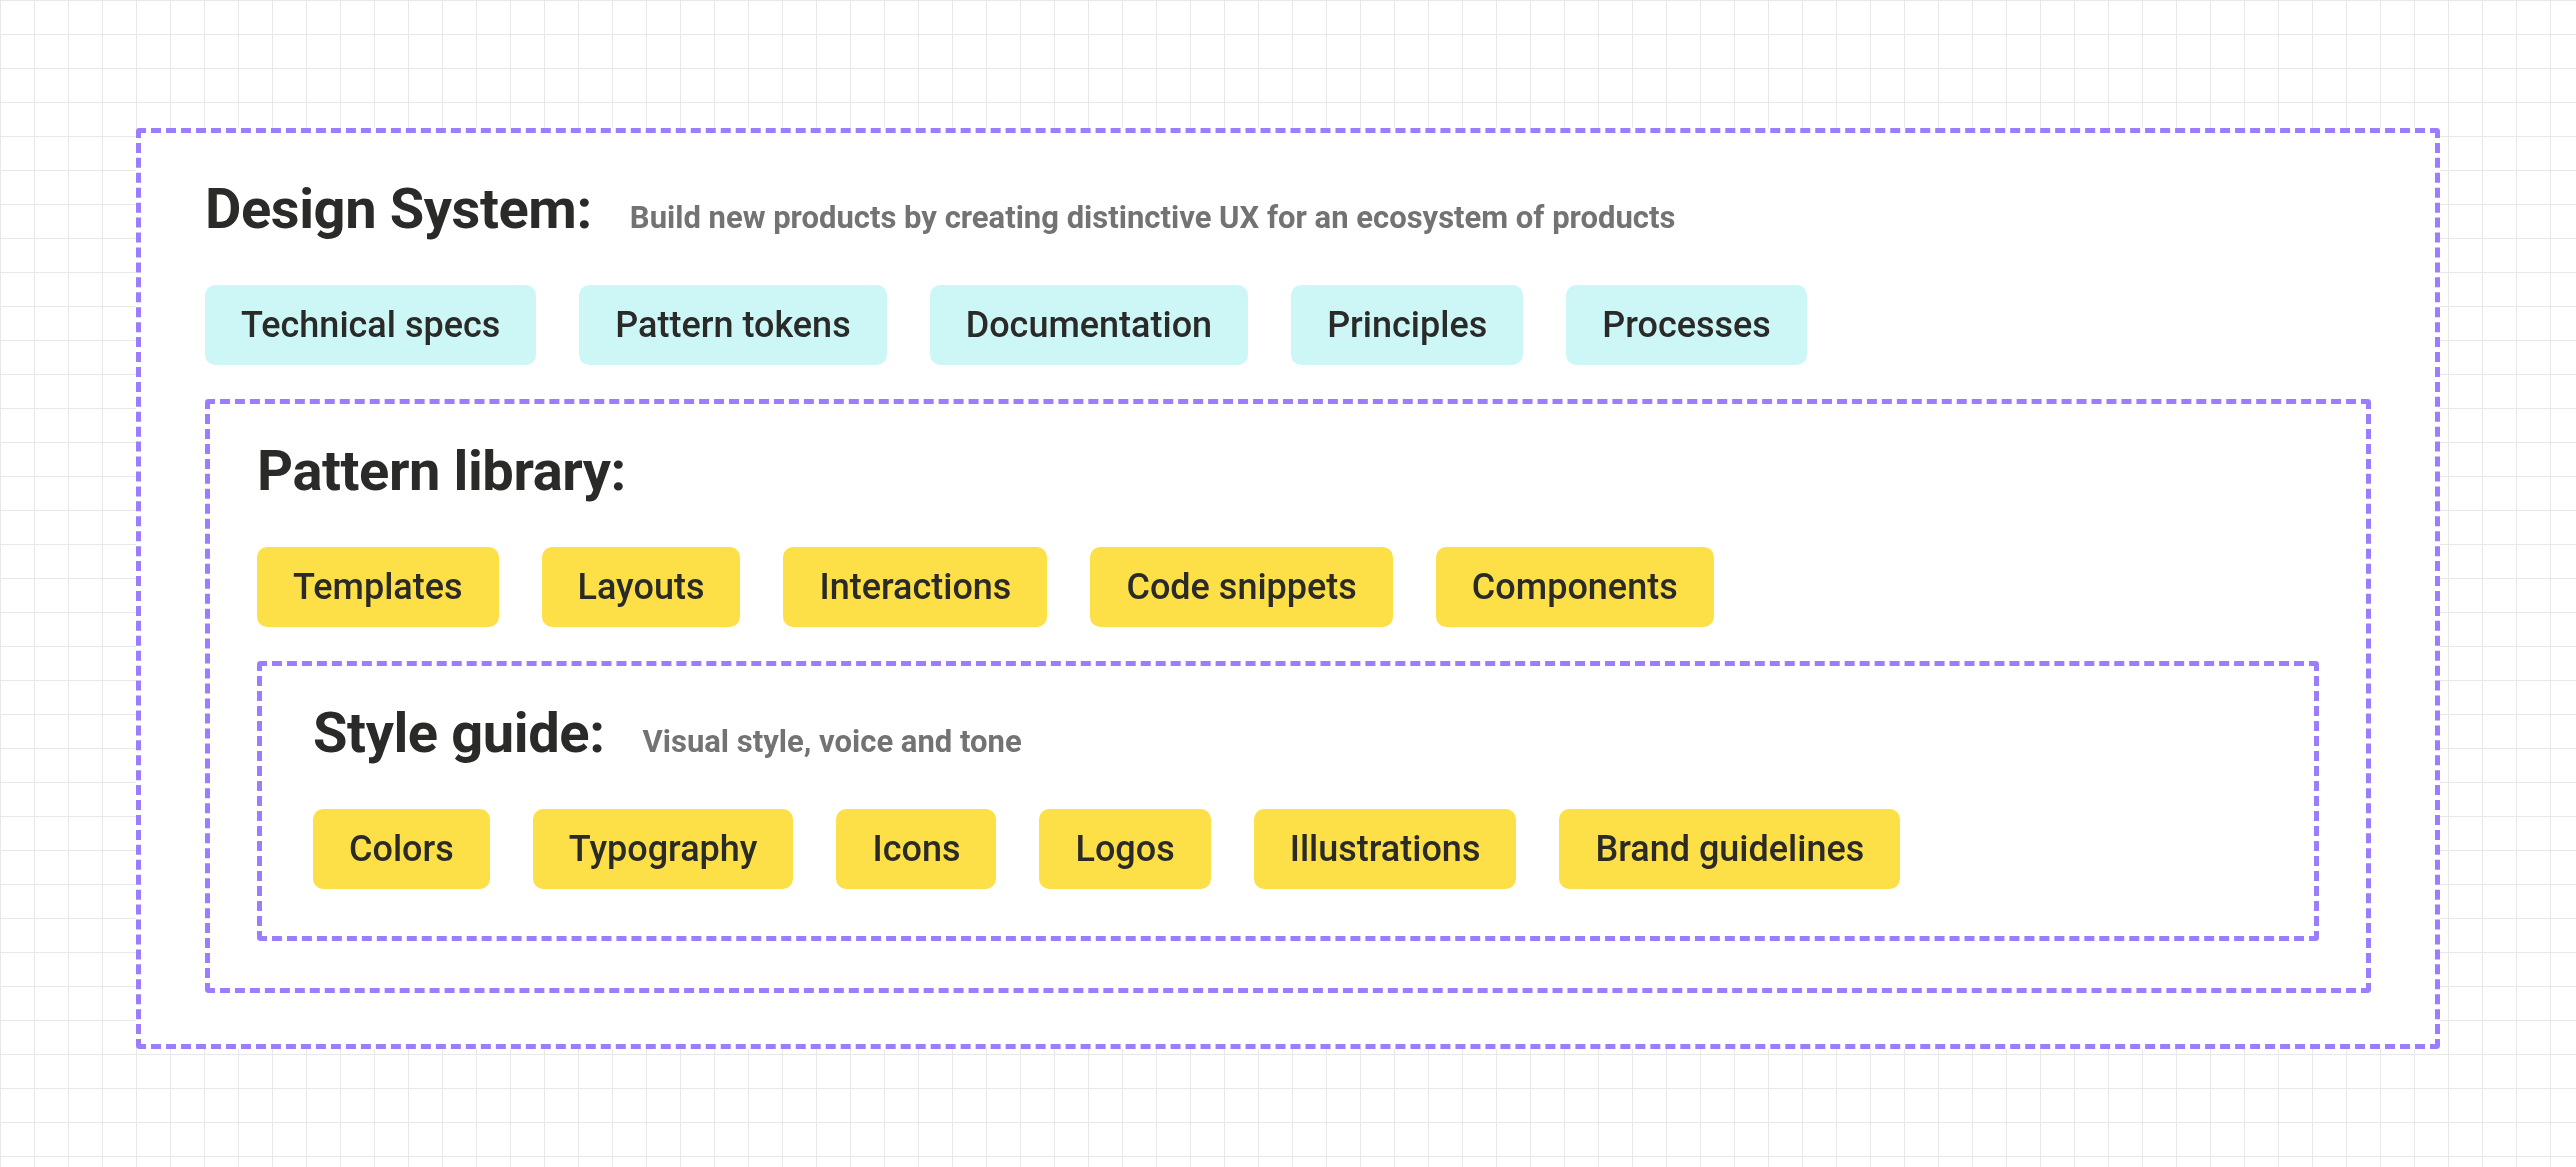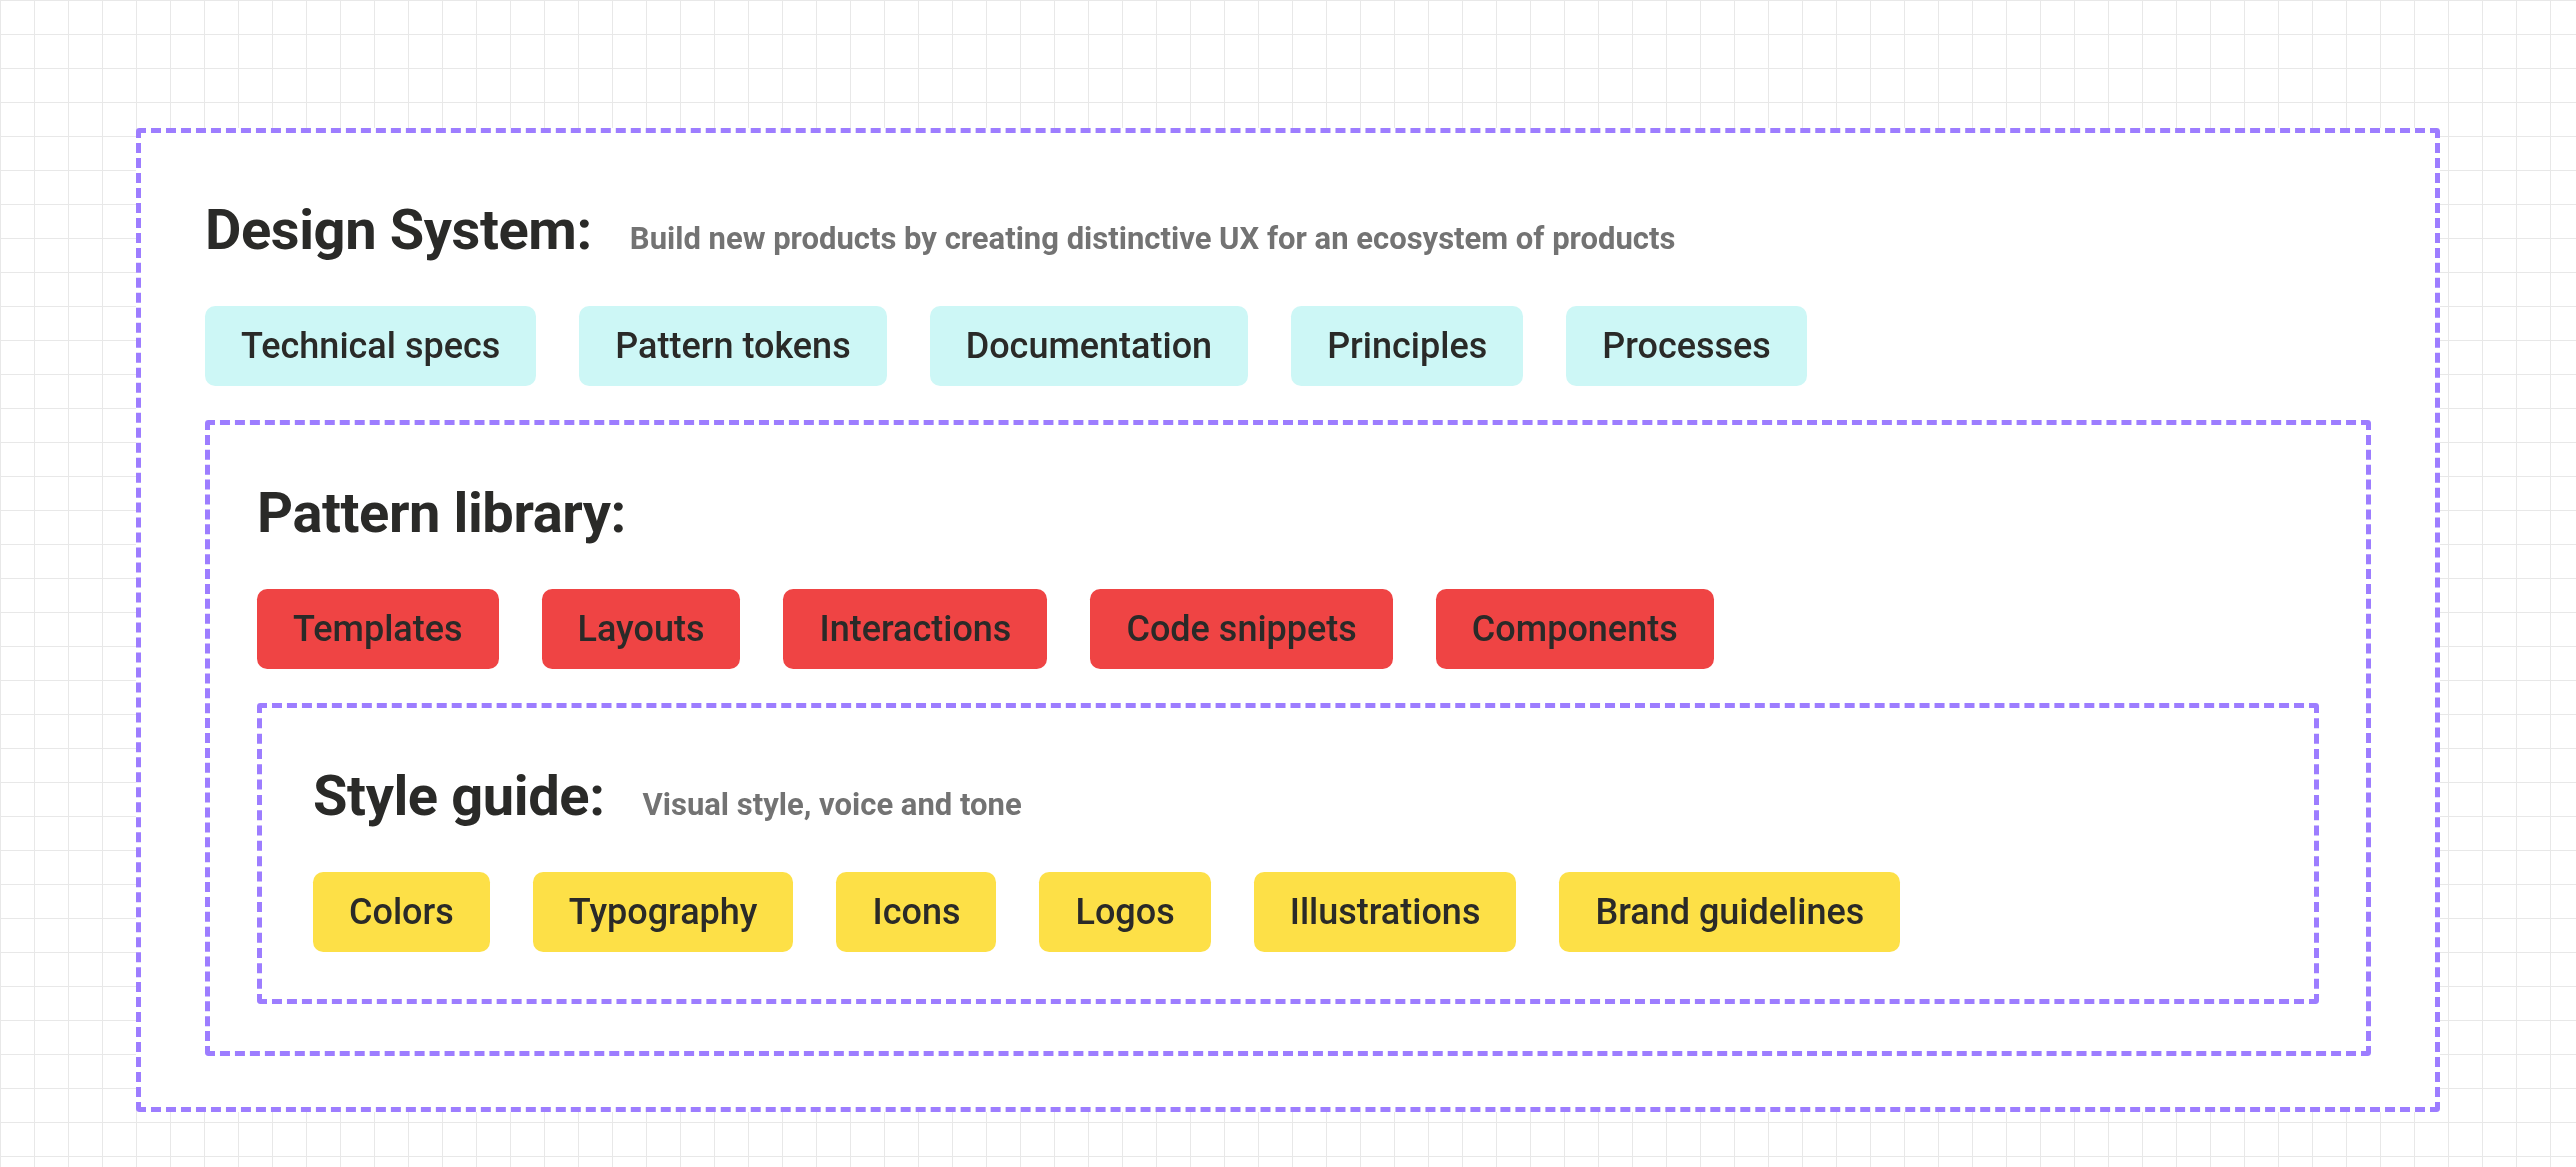--- a/index.html
+++ b/index.html
@@ -42,21 +42,20 @@
       padding: 34px 51px 47px 51px;
       border-radius: 3.4px;
       margin-top: 34px;
     }
 
     .section-header {
       display: flex;
       align-items: baseline;
       gap: 38px;
       margin-bottom: 43px;
-      margin-top: 21px;
     }
 
     .section-title {
       font-size: 56px;
       font-weight: 700;
       color: #2a2a28;
       letter-spacing: -0.4px;
     }
 
     .section-desc {
@@ -79,21 +78,21 @@
       border-radius: 10.2px;
       color: #2a2a28;
       white-space: nowrap;
     }
 
     .chip-cyan {
       background-color: #cdf7f6;
     }
 
     .chip-pink {
-      background-color: #ef4444;
+      background-color: #fde047;
     }
 
     .chip-green {
       background-color: #fde047;
     }
   </style>
 </head>
 <body>
 
 <div class="outer-box">

